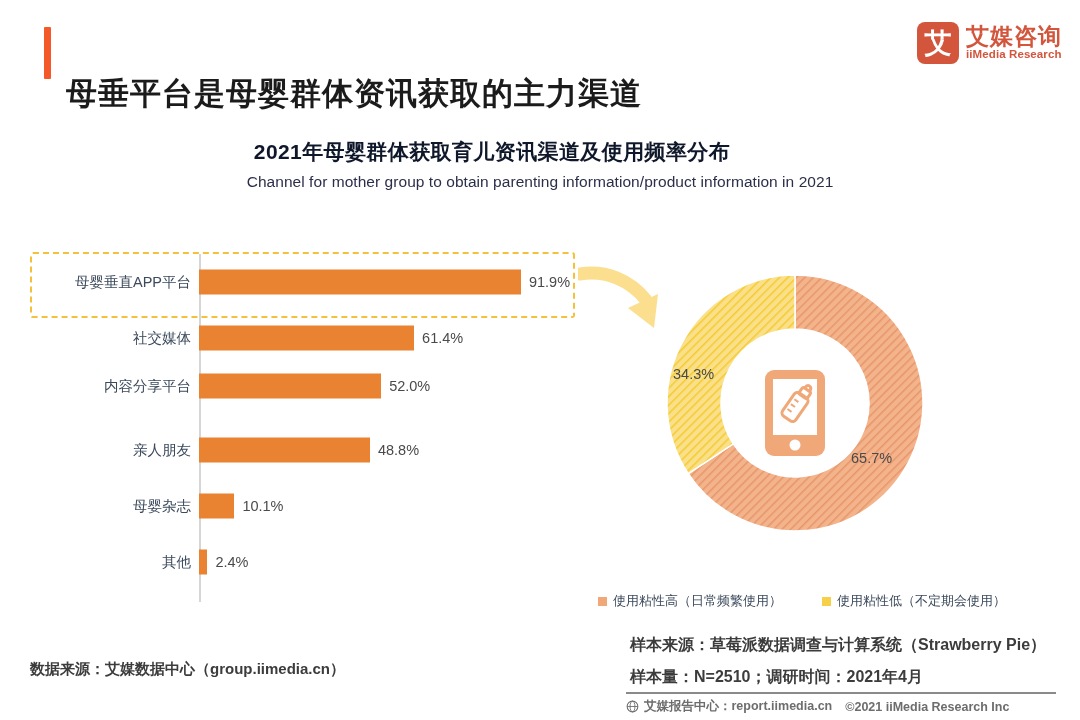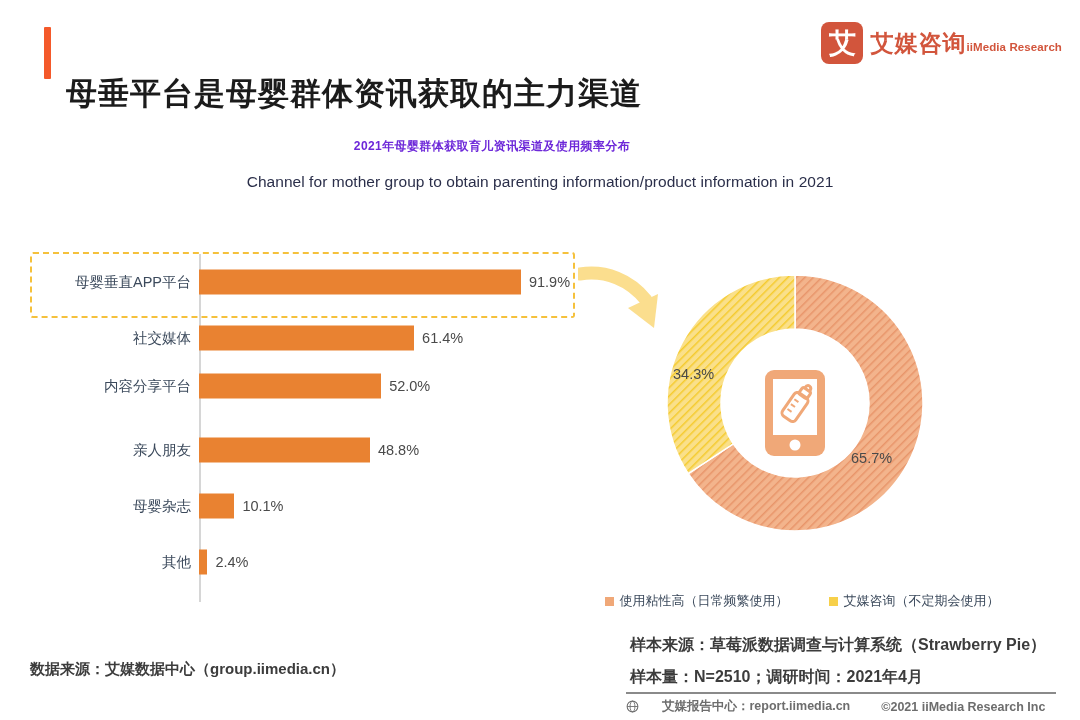--- a/index.html
+++ b/index.html
@@ -23,28 +23,28 @@
     position:absolute;left:66px;top:29px;
     font-size:31px;font-weight:bold;color:#1b1b1b;
     letter-spacing:1px;white-space:nowrap;margin-top:44px;
   }
   .logo{position:absolute;right:18px;top:22px;display:flex;align-items:center;gap:7px;}
   .logo-mark{
     width:42px;height:42px;border-radius:8px;background:#D2553C;
     display:flex;align-items:center;justify-content:center;
     color:#fff;font-size:27px;font-weight:bold;line-height:1;
   }
-  .logo-text{display:flex;flex-direction:row;justify-content:center;align-items:flex-end;}
+  .logo-text{display:flex;flex-direction:column;justify-content:center;}
   .logo-cn{font-size:23px;font-weight:bold;color:#D2553C;line-height:1.05;letter-spacing:1px;}
   .logo-en{font-size:11.5px;font-weight:bold;color:#D2553C;line-height:1.2;letter-spacing:0.1px;}
 
   
   .chart-title{
     position:absolute;left:0;top:138px;width:984px;text-align:center;
-    font-size:12px;font-weight:bold;color:#6d28d9;letter-spacing:0.4px;
+    font-size:21px;font-weight:bold;color:#0f172a;letter-spacing:0.4px;
   }
   .chart-subtitle{
     position:absolute;left:0;top:173px;width:1080px;text-align:center;
     font-size:15.5px;color:#2b2f4a;letter-spacing:0.05px;
   }
 
   
   .bars-area{position:absolute;left:0;top:248px;width:600px;height:360px;margin-left:17px;}
   .axis-line{
     position:absolute;left:182px;top:6px;width:1.5px;height:348px;background:#d6d6d6;
@@ -99,21 +99,21 @@
     font-size:15px;font-weight:bold;color:#3c3c3c;white-space:nowrap;
   }
   .footer-right{position:absolute;left:630px;top:6px;width:430px;}
   .footer-right div{font-size:16px;font-weight:bold;color:#3c3c3c;white-space:nowrap;line-height:1.15;}
   .fr-1{margin-bottom:14px;}
   .footer-rule{
     position:absolute;left:626px;top:62px;width:430px;height:1.5px;background:#8a8a8a;
   }
   .footer-bottom{
     position:absolute;left:626px;top:68px;width:430px;
-    display:flex;align-items:center;gap:23px;
+    display:flex;align-items:center;gap:5px;
     font-size:12.5px;font-weight:bold;color:#6d6d6d;white-space:nowrap;
   }
   .globe{width:13px;height:13px;flex:0 0 auto;}
 </style>
 </head>
 <body>
 
 <div class="slide">
 
   <div class="header">
@@ -213,21 +213,21 @@
     </div>
   </div>
 
   <div class="legend">
     <div class="legend-item">
       <span class="legend-swatch sw-high"></span>
       <span>使用粘性高（日常频繁使用）</span>
     </div>
     <div class="legend-item">
       <span class="legend-swatch sw-low"></span>
-      <span>艾媒咨询（不定期会使用）</span>
+      <span>使用粘性低（不定期会使用）</span>
     </div>
   </div>
 
   <div class="footer">
     <div class="footer-source">数据来源：艾媒数据中心（group.iimedia.cn）</div>
     <div class="footer-right">
       <div class="fr-1">样本来源：草莓派数据调查与计算系统（Strawberry Pie）</div>
       <div>样本量：N=2510；调研时间：2021年4月</div>
     </div>
     <div class="footer-rule"></div>

